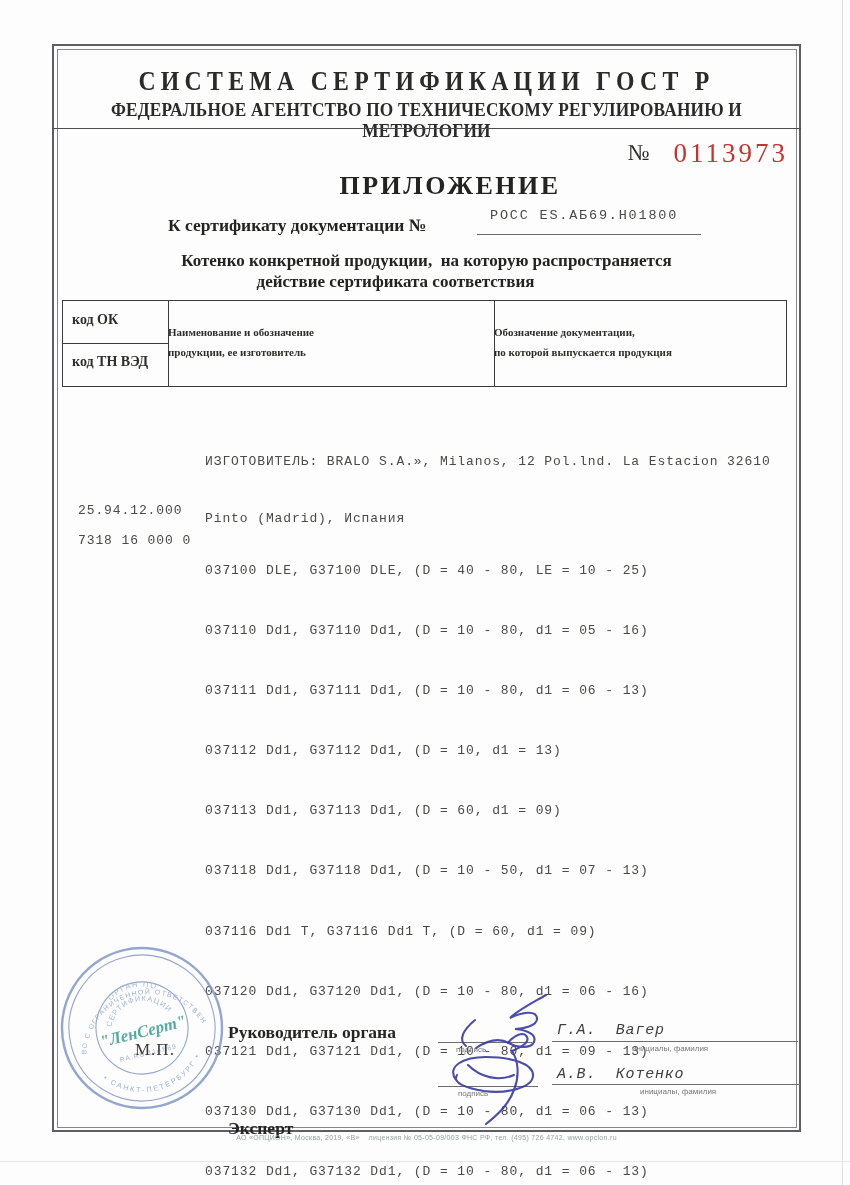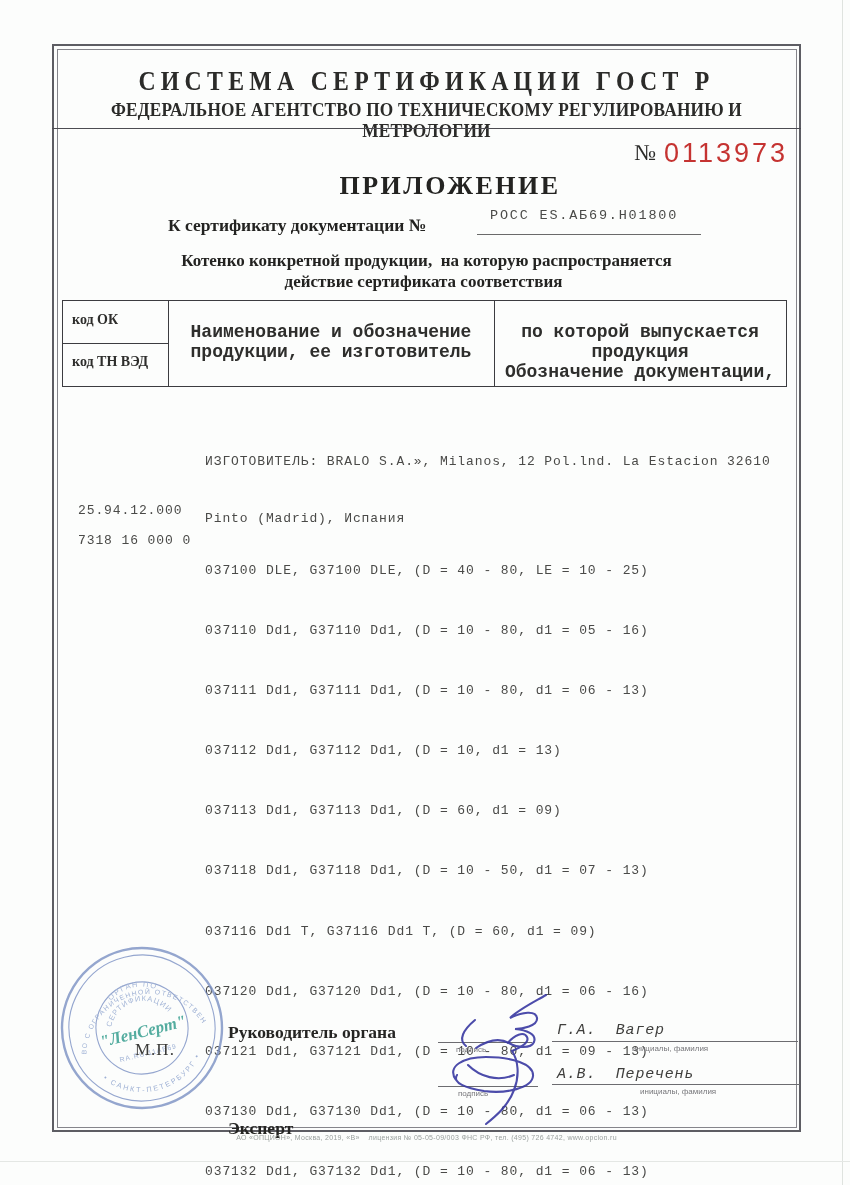--- a/index.html
+++ b/index.html
@@ -13,34 +13,34 @@
   .frame-inner{position:absolute;inset:2.5px;border:1px solid #85858b;}
   .hline{left:52px;top:128px;width:749px;height:0;border-top:1.6px solid #4c4c52;}
   
   .h1{left:52px;top:66px;width:749px;font-size:27px;font-weight:bold;letter-spacing:6px;
       transform:scaleX(.88);color:#2b2b29;}
   .h2{left:52px;top:100px;width:749px;font-size:18px;font-weight:bold;letter-spacing:0.2px;
       transform:scaleX(.96);color:#2b2b29;}
   
   .numrow{left:520px;top:138px;width:268px;text-align:right;white-space:nowrap;}
   .num-prefix{font-size:23px;color:#2b2b29;vertical-align:2px;}
-  .num-value{font-family:Liberation Sans, sans-serif;font-size:27px;letter-spacing:3px;margin-left:8px;}
+  .num-value{font-family:Liberation Serif, serif;font-size:27px;letter-spacing:3px;margin-left:24px;}
   
   .title{left:52px;top:171px;width:796px;font-size:26px;font-weight:bold;letter-spacing:2.5px;}
   .cert-label{left:168px;top:215px;font-size:17.5px;font-weight:bold;}
   .cert-value{left:490px;top:208px;font-size:13.5px;letter-spacing:1.8px;}
   .cert-line{left:477px;top:234px;width:224px;height:0;border-top:1.2px solid #6a6a6a;}
   .sub1{left:52px;top:251px;width:749px;font-size:17px;font-weight:bold;white-space:pre;}
-  .sub2{left:64px;top:272px;width:719px;font-size:17px;font-weight:bold;}
+  .sub2{left:36px;top:272px;width:719px;font-size:17px;font-weight:bold;}
   
   .tbl{left:62px;top:300px;width:723px;height:85px;border:1.4px solid #3c3c40;}
   .tbl .v{position:absolute;top:0;bottom:0;width:1.3px;background:#3c3c40;}
   .tbl .hsplit{position:absolute;left:0;top:42px;width:105px;height:1.3px;background:#3c3c40;}
   .tbl .cell{position:absolute;font-size:14px;font-weight:600;color:#2e2e2c;}
-  .tbl .c2,.tbl .c3{text-align:center;line-height:20px;font-size:18px;font-family:Liberation Mono, monospace;}
+  .tbl .c2,.tbl .c3{line-height:20px;font-size:11px;}
   
   .manuf{left:205px;top:414px;font-size:13px;letter-spacing:.9px;line-height:19px;}
   .code1{left:78px;top:503px;font-size:13px;letter-spacing:.9px;}
   .code2{left:78px;top:533px;font-size:13px;letter-spacing:.9px;}
   .products{left:205px;top:503px;font-size:13px;letter-spacing:.9px;}
   .prod-line{height:15.1px;line-height:15.1px;}
   
   .sig-label{font-size:17.5px;font-weight:bold;color:#252523;}
   .sig-name{font-size:15px;letter-spacing:.8px;color:#3f3f3d;font-style:italic;}
   .line{height:0;border-top:1px solid #6c6c70;}
@@ -80,22 +80,22 @@
     <div class="v" style="left:105px"></div>
     <div class="v" style="left:431px"></div>
     <div class="hsplit"></div>
     <div class="cell" style="left:9px;top:11px">код ОК</div>
     <div class="cell" style="left:9px;top:53px">код ТН ВЭД</div>
     <div class="cell c2" style="left:105px;top:21px;width:326px">
       <div>Наименование и обозначение</div>
       <div>продукции, ее изготовитель</div>
     </div>
     <div class="cell c3" style="left:431px;top:21px;width:292px">
+      <div>Обозначение документации,</div>
       <div>по которой выпускается продукция</div>
-      <div>Обозначение документации,</div>
     </div>
   </div>
 
   <div class="abs manuf mono">
     <div>ИЗГОТОВИТЕЛЬ: BRALO S.A.», Milanos, 12 Pol.lnd. La Estacion 32610</div>
     <div>Pinto (Madrid), Испания</div>
   </div>
 
   <div class="abs code1 mono">25.94.12.000</div>
   <div class="abs code2 mono">7318 16 000 0</div>
@@ -181,21 +181,21 @@
   <div class="abs sig-label" style="left:228px;top:1022px">Руководитель органа</div>
   <div class="abs line" style="left:438px;top:1042px;width:94px"></div>
   <div class="abs caption" style="left:456px;top:1045px">подпись</div>
   <div class="abs sig-name mono" style="left:557px;top:1022px">Г.А.  Вагер</div>
   <div class="abs line" style="left:552px;top:1041px;width:246px"></div>
   <div class="abs caption" style="left:632px;top:1044px">инициалы, фамилия</div>
 
   <div class="abs sig-label" style="left:228px;top:1118px">Эксперт</div>
   <div class="abs line" style="left:438px;top:1086px;width:100px"></div>
   <div class="abs caption" style="left:458px;top:1089px">подпись</div>
-  <div class="abs sig-name mono" style="left:557px;top:1066px">А.В.  Перечень</div>
+  <div class="abs sig-name mono" style="left:557px;top:1066px">А.В.  Котенко</div>
   <div class="abs line" style="left:552px;top:1084px;width:248px"></div>
   <div class="abs caption" style="left:640px;top:1087px">инициалы, фамилия</div>
 
   <svg class="abs" style="left:400px;top:980px" width="190" height="150" viewBox="0 0 190 150">
     <g fill="none" stroke="#3939a2" stroke-width="2.1" stroke-linecap="round" opacity="0.9">
       <path d="M146,15 C134,22 118,30 110,38 C122,32 136,30 137,38 C138,46 122,49 115,49 C126,50 137,54 134,62 C131,69 117,68 109,63 C100,58 88,60 76,68"></path>
       <path d="M75,40 C63,50 58,60 66,66"></path>
       <path d="M108,63 C114,55 124,51 127,57 C130,63 119,68 112,71 C118,80 120,95 114,110 C108,126 96,136 86,144"></path>
       <path d="M56,100 C46,86 64,77 86,77 C112,77 134,84 133,96 C132,108 106,114 84,111 C66,108 52,103 57,95"></path>
       <path d="M68,85 C80,97 98,102 114,95"></path>

